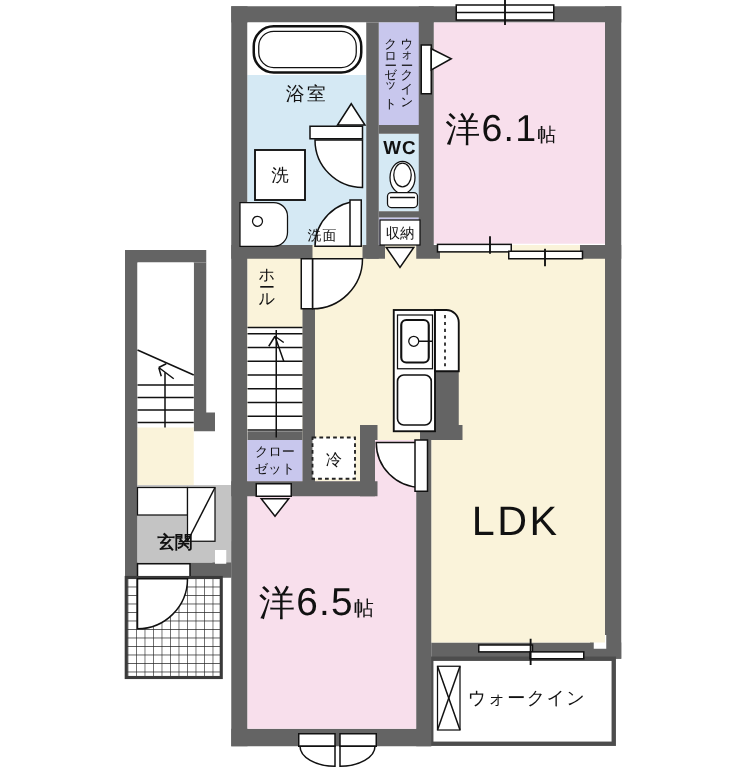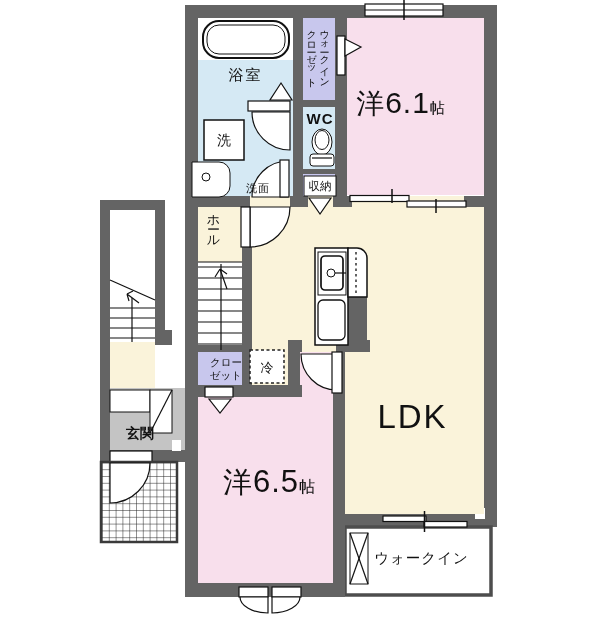--- a/index.html
+++ b/index.html
@@ -234,26 +234,26 @@
   <div class="lbl ctr" style="left:198px;top:66px;width:95px;font-size:15px;font-weight:500;letter-spacing:2px;">浴室</div>
   <div class="lbl ctr" style="left:204px;top:132px;width:40px;font-size:14px;font-weight:500;">洗</div>
   <div class="lbl ctr" style="left:220px;top:139px;width:76px;font-size:11px;font-weight:400;letter-spacing:1px;margin-top:42px;">洗面</div>
   <div class="lbl ctr" style="left:303px;top:110px;width:34px;font-size:15px;font-weight:600;letter-spacing:1px;">WC</div>
   <div class="lbl vtext" style="left:305px;top:23px;height:78px;font-size:10px;font-weight:500;line-height:13px;letter-spacing:0.5px;">
       <div>ウォークイン</div>
       <div>クローゼット</div>
     </div>
   <div class="lbl ctr" style="left:304px;top:179px;width:32px;font-size:11.5px;font-weight:500;">収納</div>
   <div class="lbl vtext" style="left:204px;top:205px;height:52px;font-size:13px;font-weight:500;letter-spacing:3px;">ホール</div>
-  <div class="lbl ctr" style="left:198px;top:356px;width:44px;font-size:10.5px;font-weight:500;line-height:13px;text-align:right;">
+  <div class="lbl ctr" style="left:198px;top:356px;width:44px;font-size:10.5px;font-weight:500;line-height:13px;">
       <div>クロー</div>
       <div>ゼット</div>
     </div>
   <div class="lbl ctr" style="left:250px;top:359px;width:34px;font-size:13px;font-weight:500;">冷</div>
   <div class="lbl ctr" style="left:110px;top:425px;width:44px;font-size:14px;font-weight:600;text-align:right;">玄関</div>
   <div class="lbl ctr" style="left:374px;top:549px;width:95px;font-size:14.5px;font-weight:500;letter-spacing:1px;">ウォークイン</div>
 
   <div class="lbl ctr" style="left:338px;top:85px;width:125px;text-align:center;"><span class="big" style="font-size:28px;">洋</span><span class="big">6.1</span><span class="unit">帖</span></div>
 
   <div class="lbl ctr" style="left:350px;top:362px;width:125px;font-size:33px;font-weight:400;letter-spacing:2px;margin-top:36px;">LDK</div>
 
-  <div class="lbl ctr" style="left:204px;top:463px;width:130px;text-align:center;"><span class="big" style="font-size:29px;">洋</span><span class="big" style="font-size:31px;">6.5</span><span class="unit" style="font-size:16px;">帖</span></div>
+  <div class="lbl ctr" style="left:188px;top:463px;width:130px;text-align:center;"><span class="big" style="font-size:29px;">洋</span><span class="big" style="font-size:31px;">6.5</span><span class="unit" style="font-size:16px;">帖</span></div>
 </div>
 
 </body></html>

